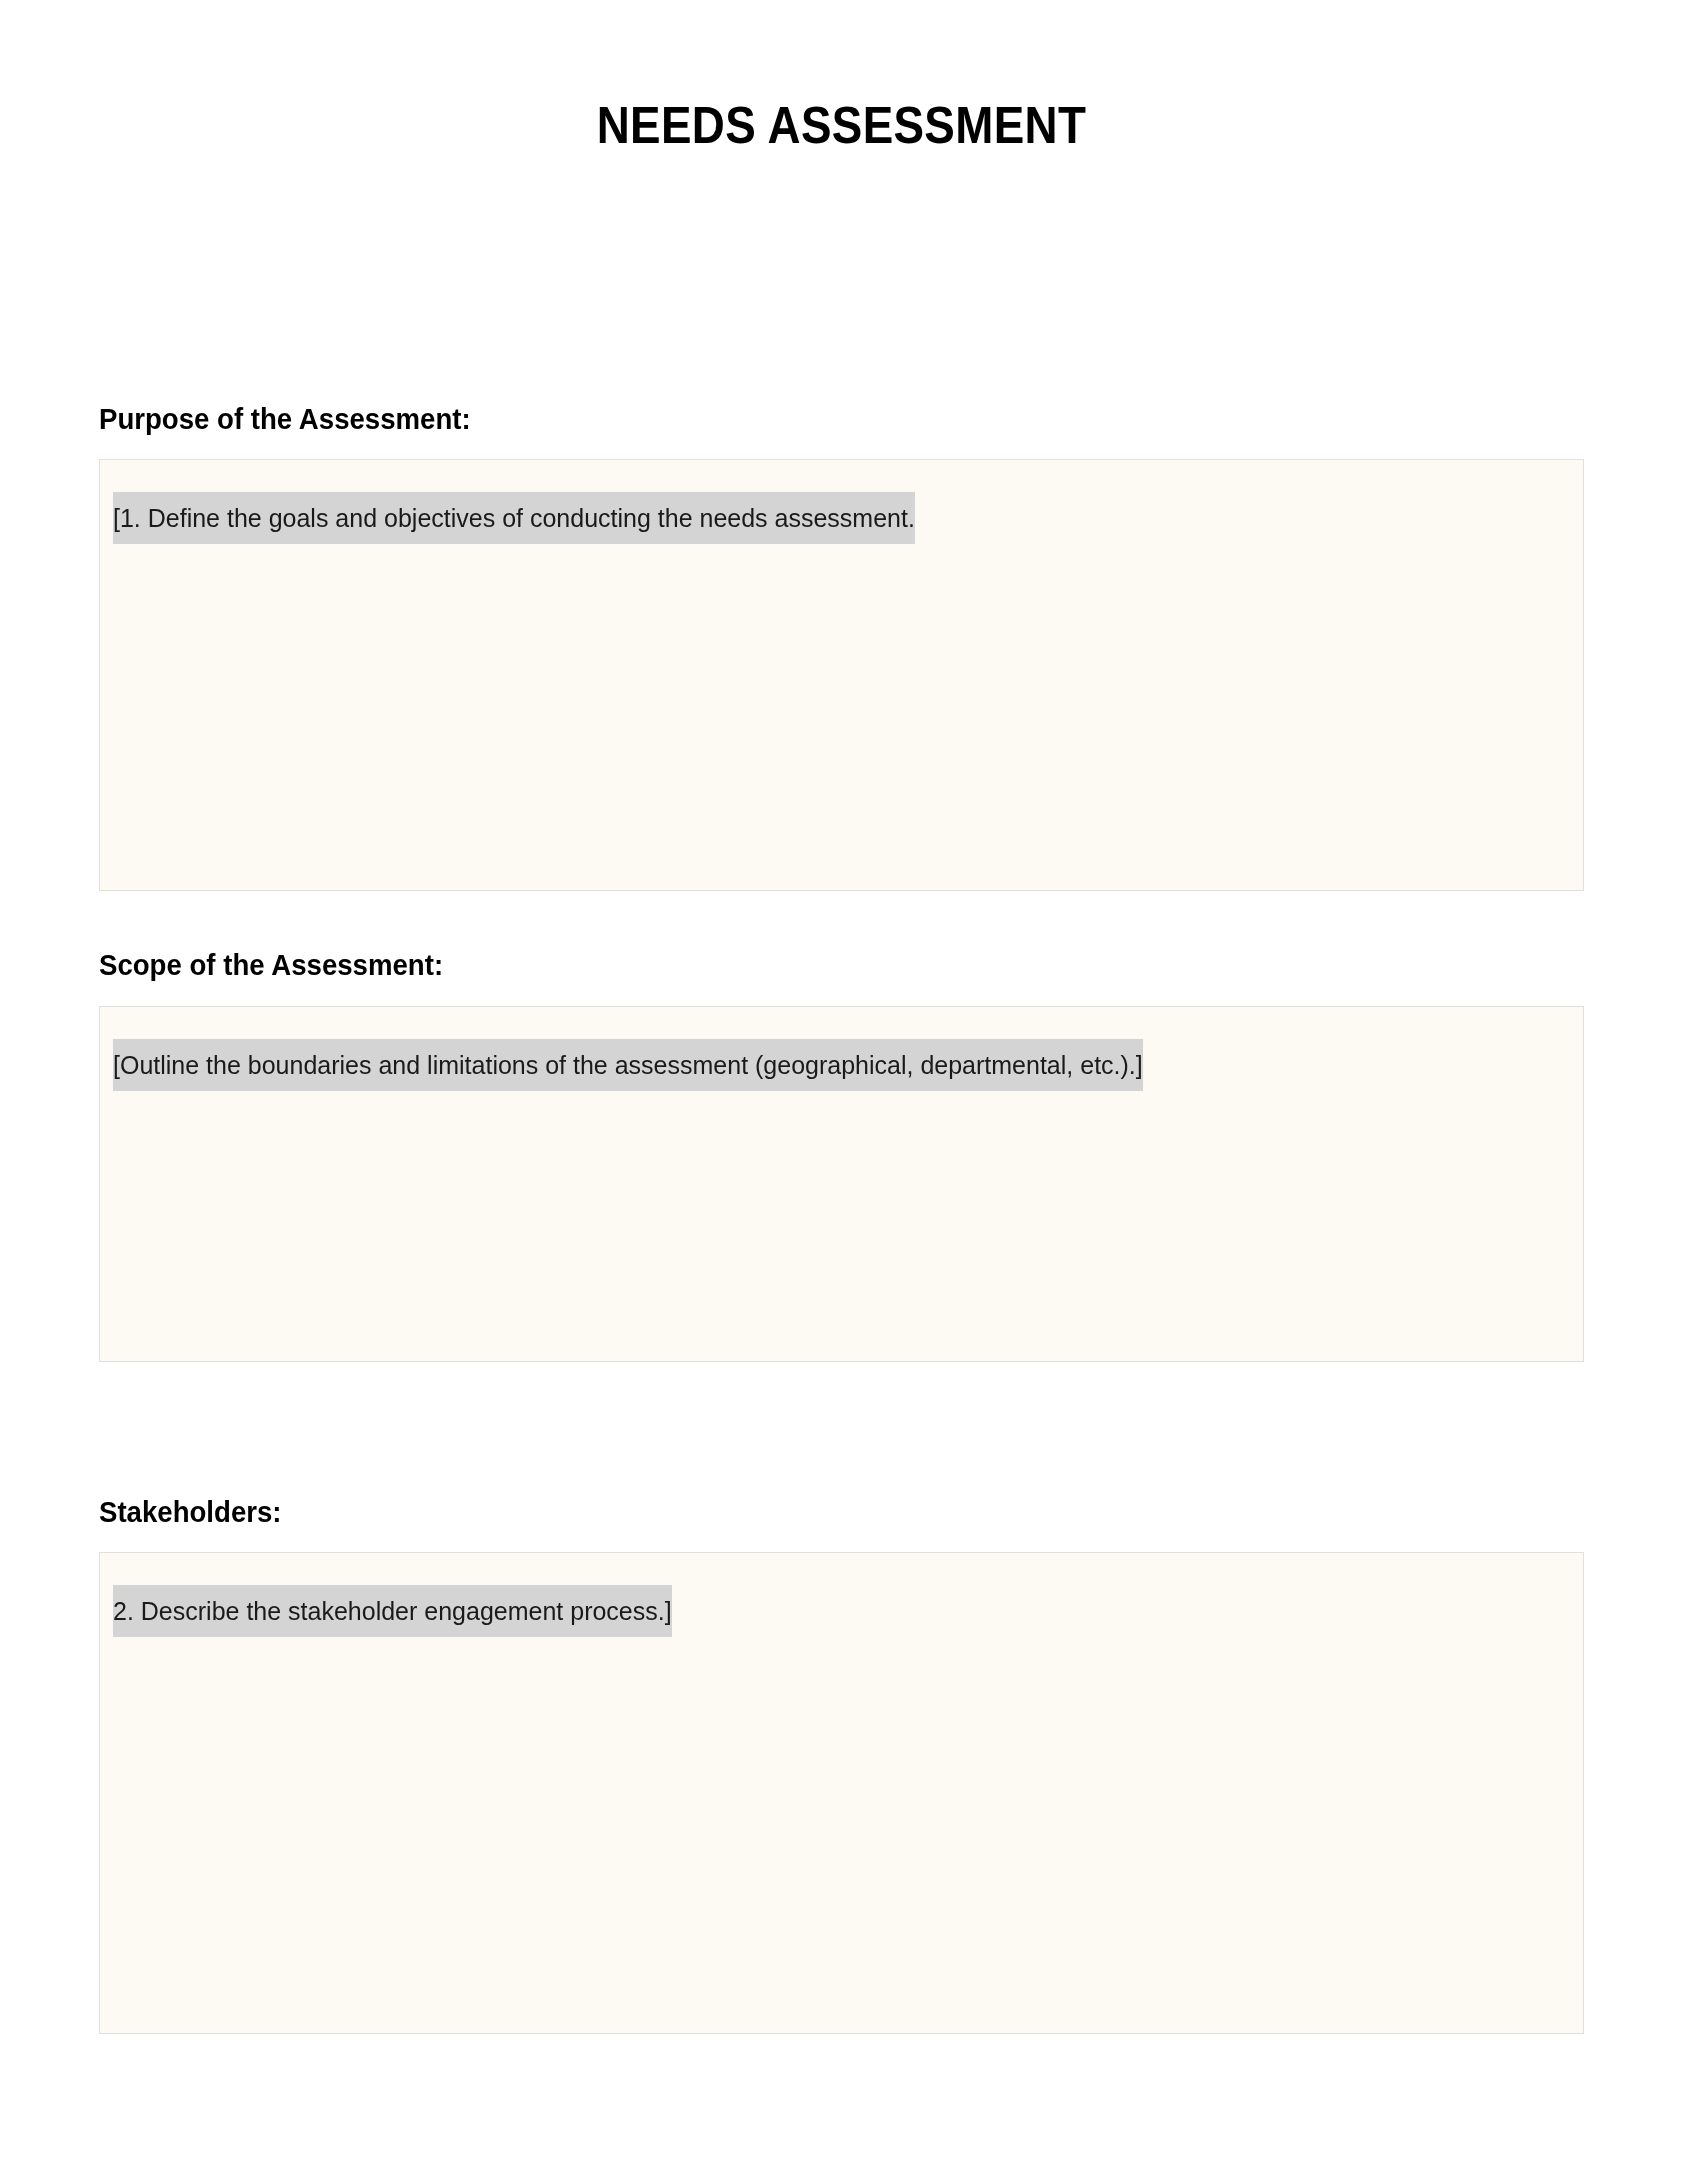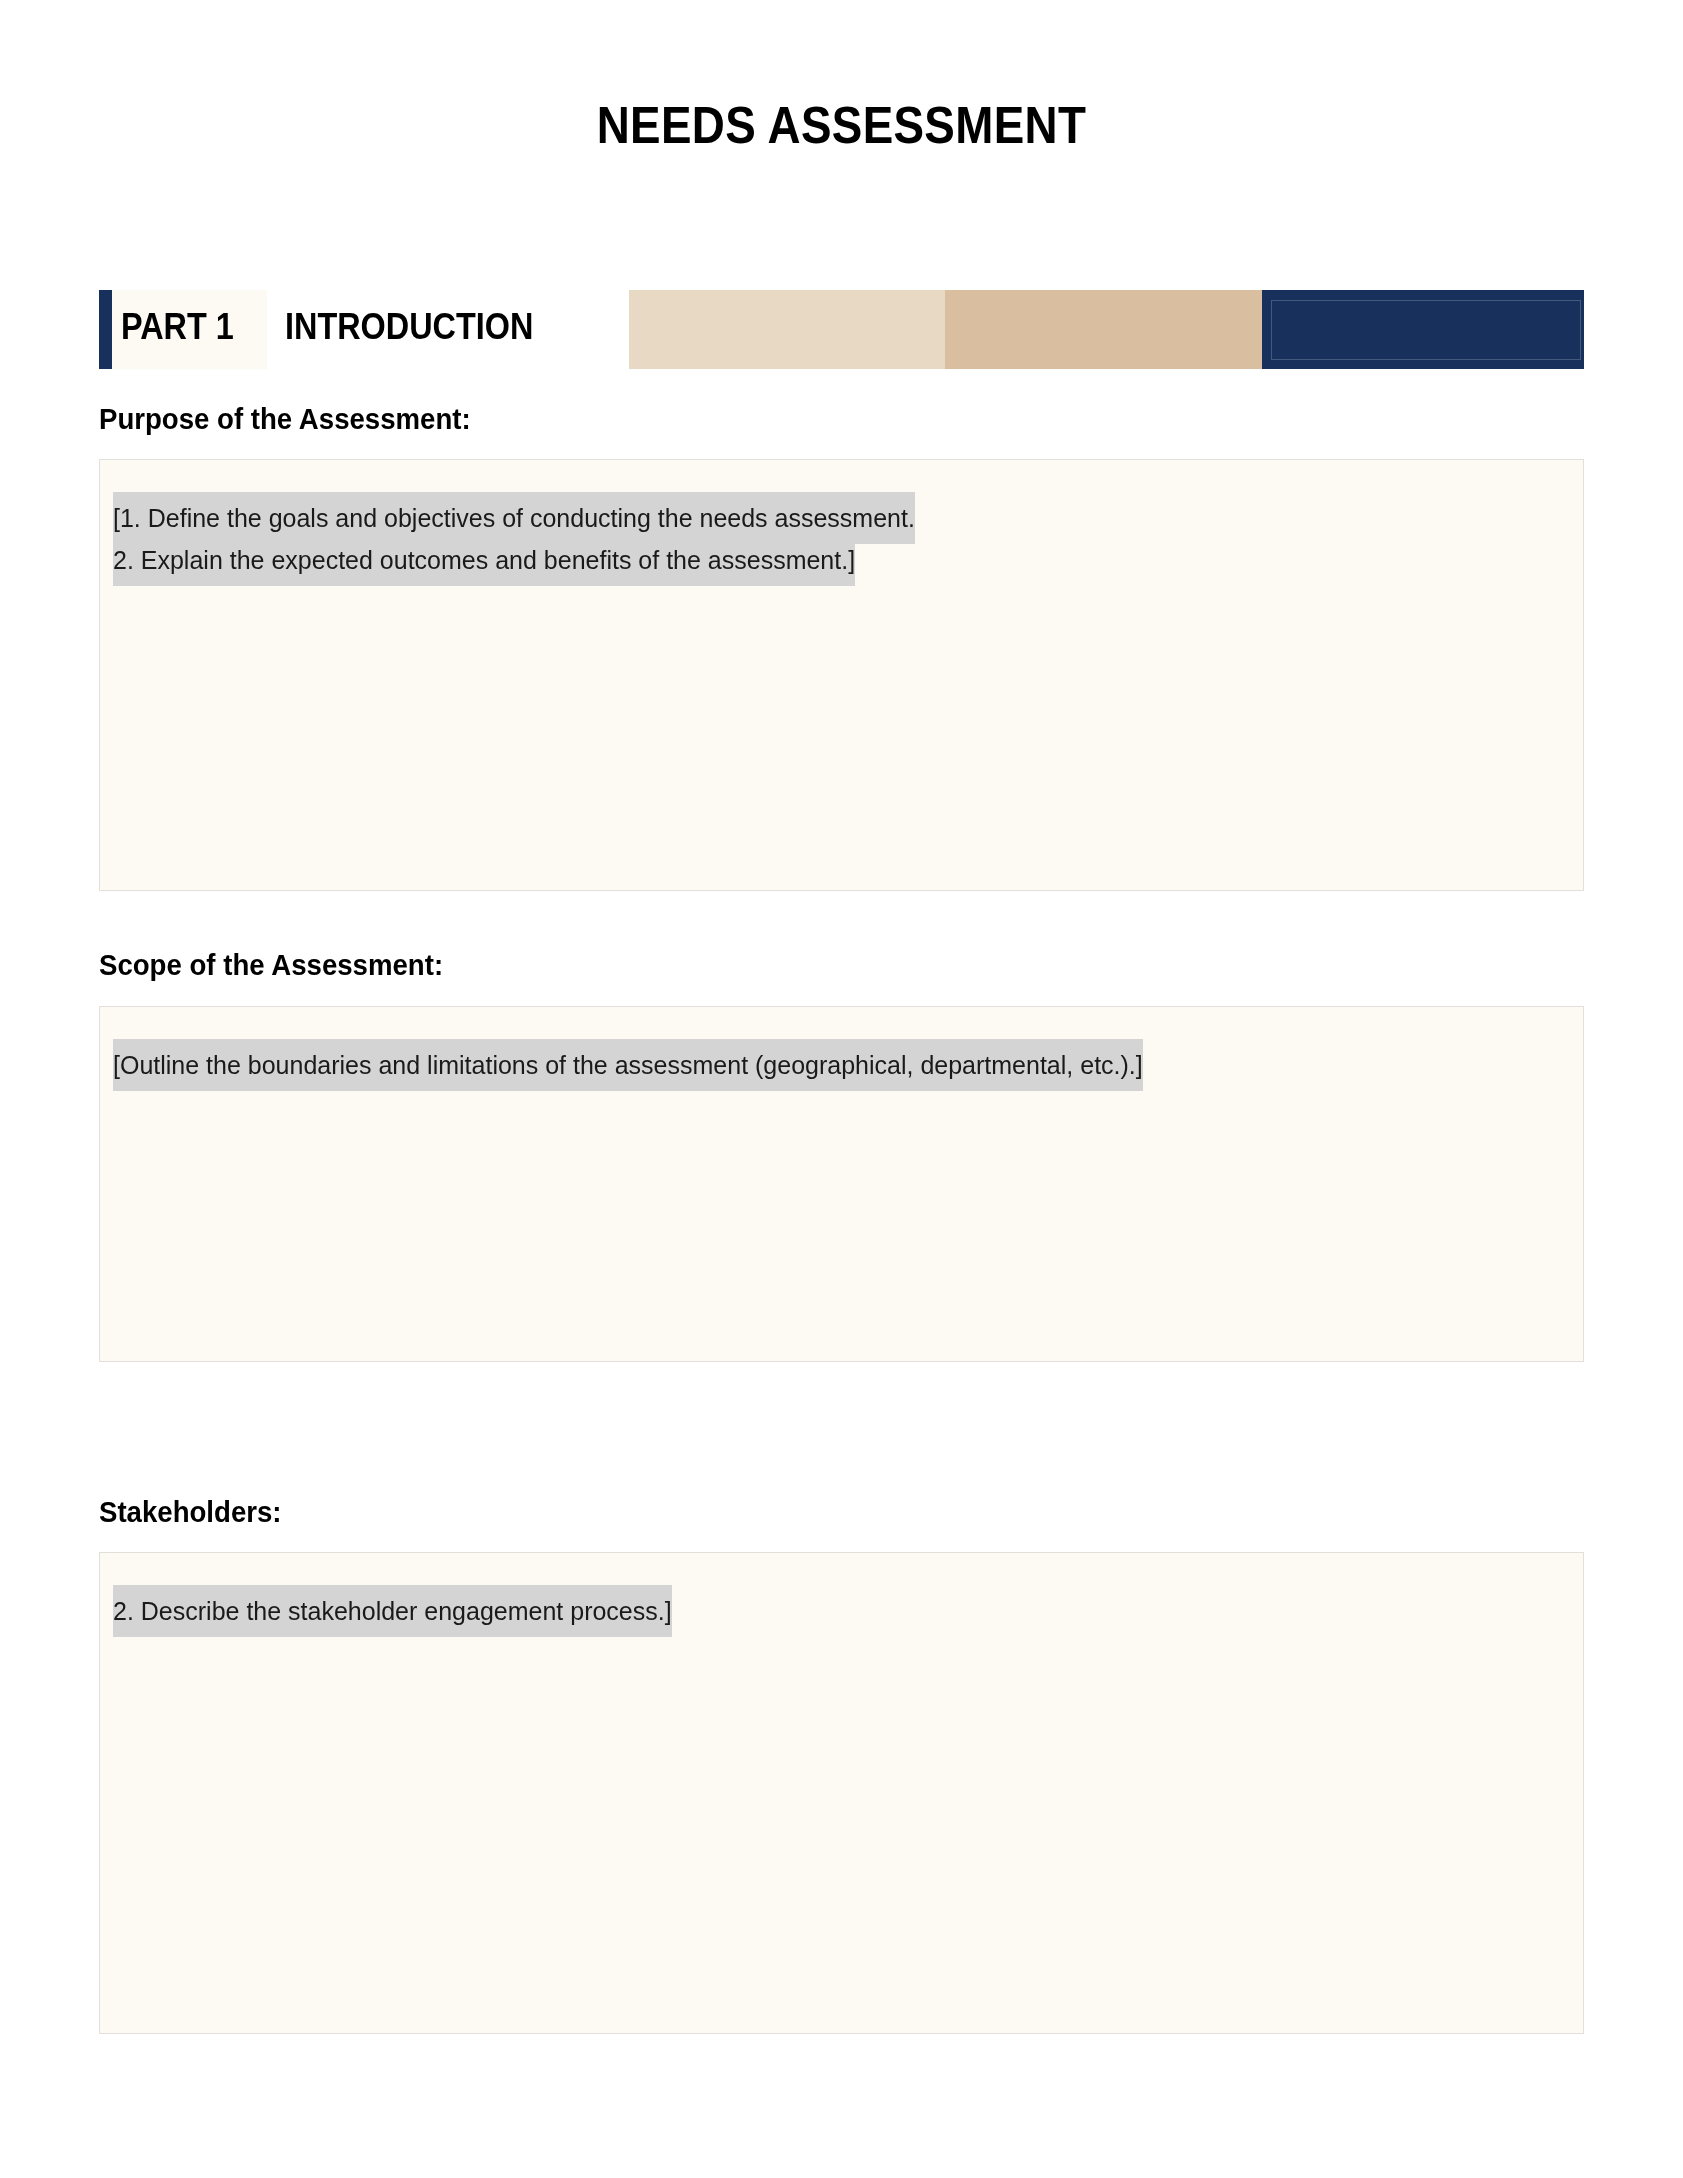--- a/index.html
+++ b/index.html
@@ -183,36 +183,25 @@
   .footer-left  { left: 0; }
   .footer-right { right: 0; }
 </style>
 </head>
 <body>
 
 <div class="page">
 
   <div class="doc-title">NEEDS ASSESSMENT</div>
 
-  <div class="part-band">
-    <div class="part-tag">
-      <div class="part-tag-bar"></div>
-    </div>
-    <div class="part-label">PART 1</div>
-    <div class="part-name">INTRODUCTION</div>
-    <div class="swatch swatch-1"></div>
-    <div class="swatch swatch-2"></div>
-    <div class="swatch swatch-3"></div>
-  </div>
 
   <div class="section-heading" id="heading-purpose">Purpose of the Assessment:</div>
   <div class="content-box" id="box-purpose">
     <div class="box-text">
       <div class="box-line"><span class="shrink">[1. Define the goals and objectives of conducting the needs assessment.</span></div>
-      <div class="box-line"><span class="shrink">2. Explain the expected outcomes and benefits of the assessment.]</span></div>
     </div>
   </div>
 
   <div class="section-heading" id="heading-scope">Scope of the Assessment:</div>
   <div class="content-box" id="box-scope">
     <div class="box-text">
       <div class="box-line"><span class="shrink">[Outline the boundaries and limitations of the assessment (geographical, departmental, etc.).]</span></div>
     </div>
   </div>
 

